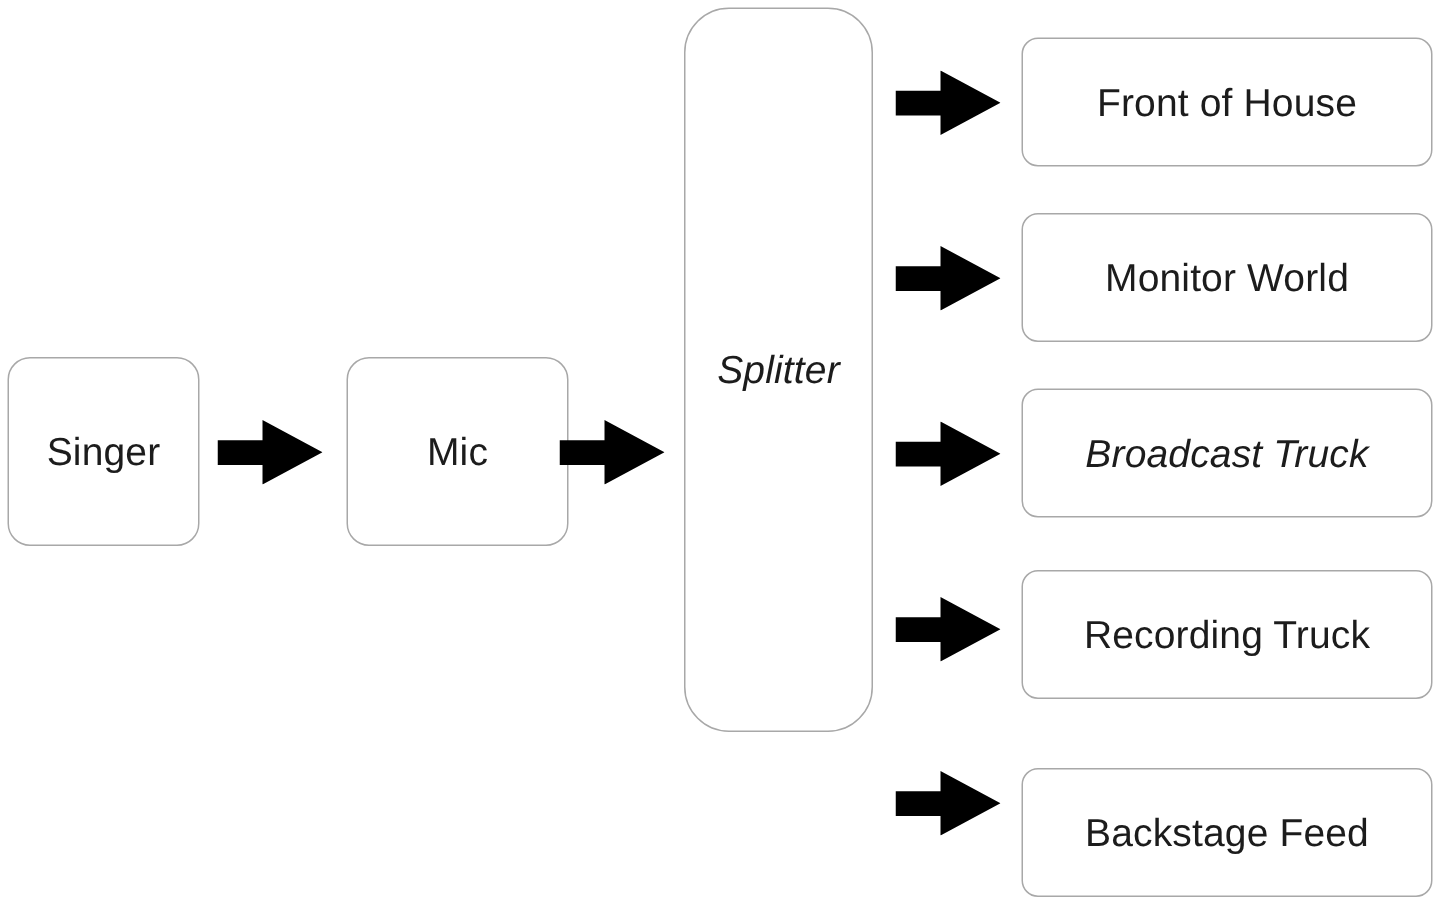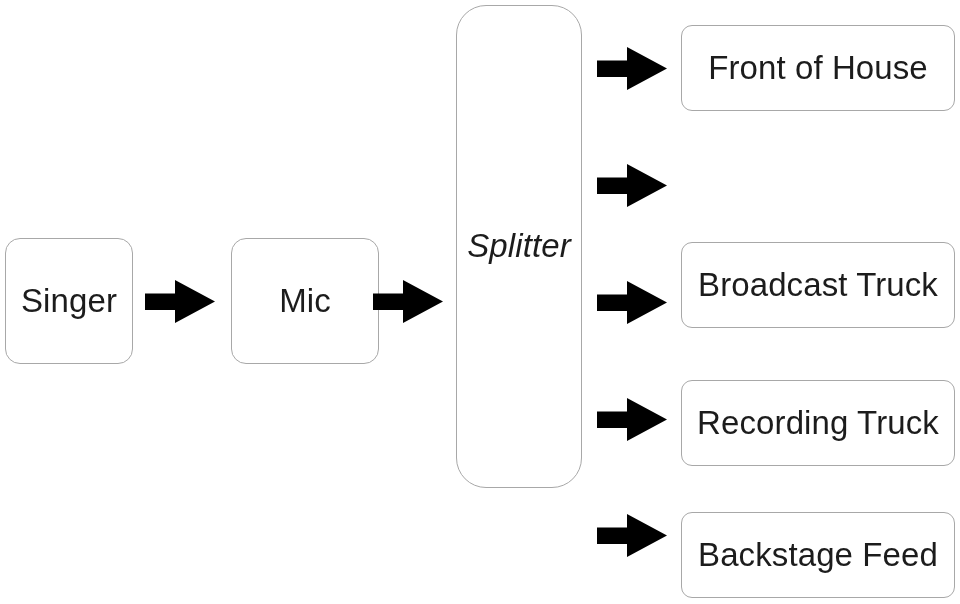--- a/index.html
+++ b/index.html
@@ -27,21 +27,21 @@
     background: #ffffff;
     border: 1.6px solid #a8a8a8;
     border-radius: 13px;
     display: flex;
     align-items: center;
     justify-content: center;
     text-align: center;
   }
   .node .node-label {
     color: #1c1c1c;
-    font-size: 33px;
+    font-size: 26px;
     font-weight: 400;
     line-height: 1.1;
     letter-spacing: 0.1px;
     white-space: nowrap;
   }
 
   
   .node-singer {
     left: 5px;  top: 238px;  width: 128px; height: 126px;
     border-radius: 15px;
@@ -130,21 +130,24 @@
   </div>
   <div class="arrow arrow-out" style="top:514px;">
     <svg viewBox="0 0 70 43" xmlns="http://www.w3.org/2000/svg" aria-hidden="true">
       <path d="M0 13.5 H30 V0 L70 21.5 L30 43 V30 H0 Z" fill="#000000"></path>
     </svg>
   </div>
 
   <div class="node node-out" style="top:25px;">
     <span class="node-label">Front of House</span>
   </div>
-  <div class="node node-out" style="top:242px;">
+  <div class="node node-out" style="top:142px;">
+    <span class="node-label">Monitor World</span>
+  </div>
+  <div class="node node-out" style="top:259px;font-style:italic;">
     <span class="node-label">Broadcast Truck</span>
   </div>
   <div class="node node-out" style="top:380px;">
     <span class="node-label">Recording Truck</span>
   </div>
   <div class="node node-out" style="top:512px;">
     <span class="node-label">Backstage Feed</span>
   </div>
 
 </div>

